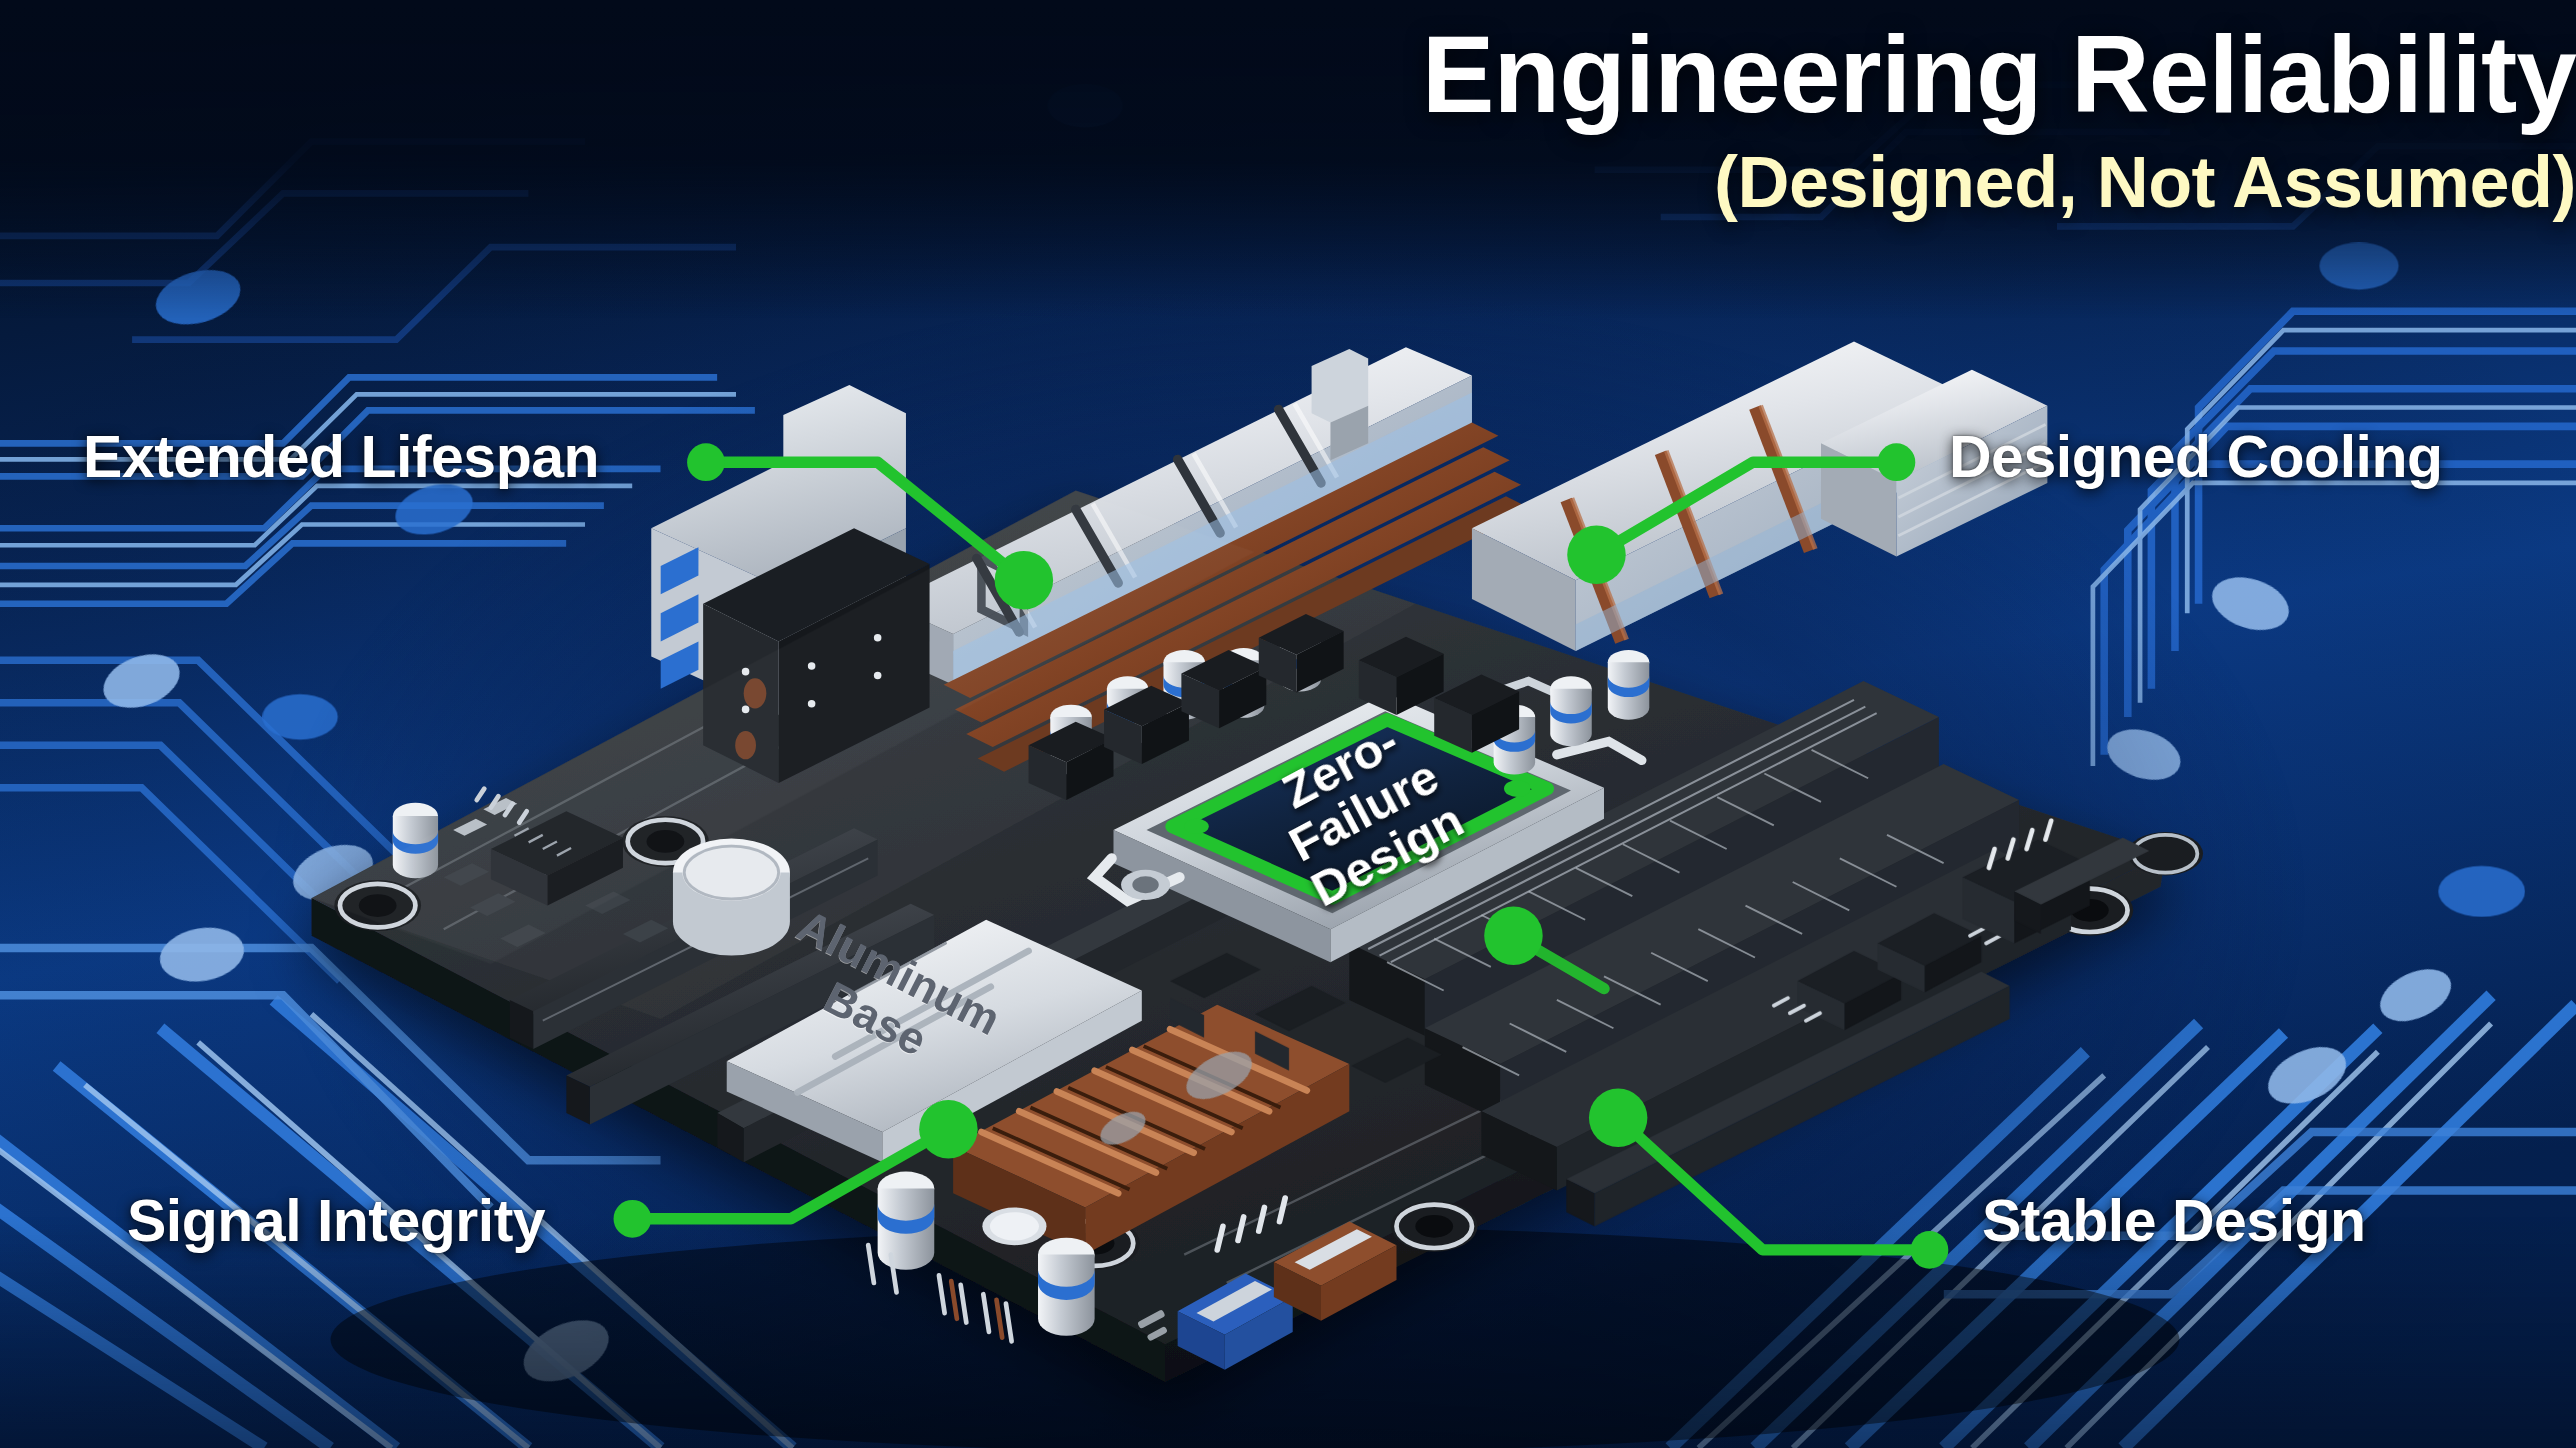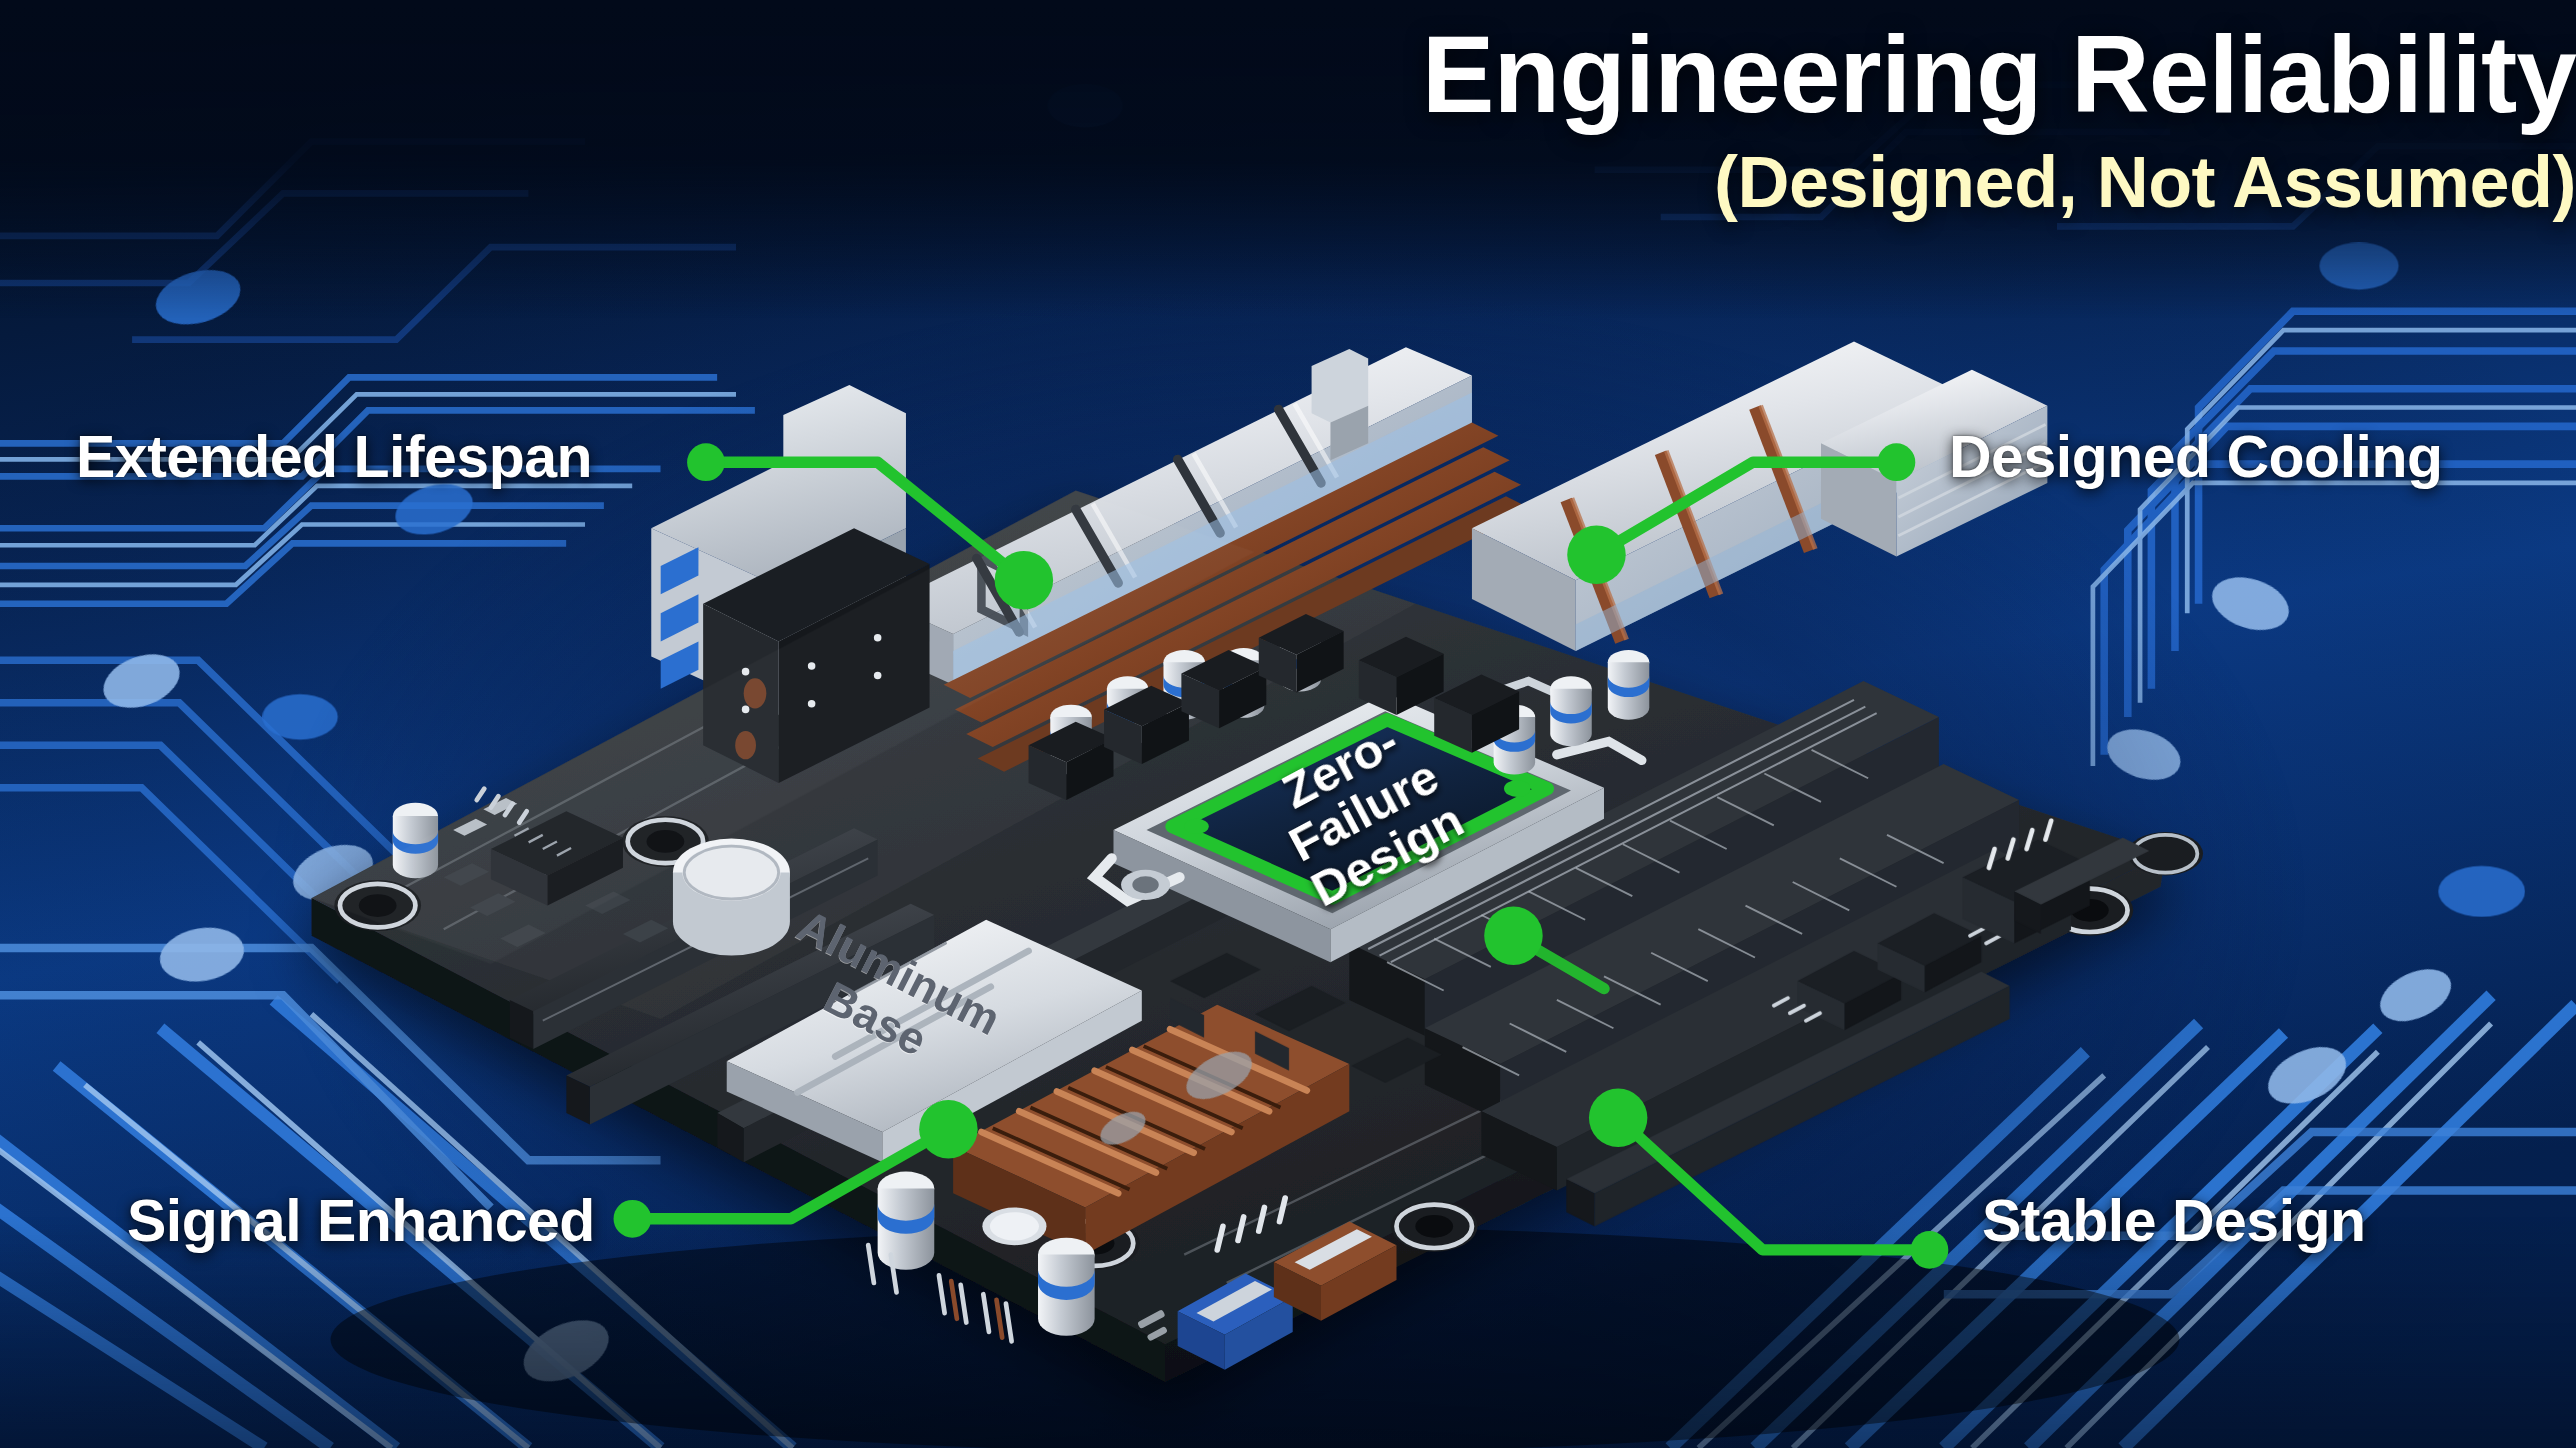--- a/index.html
+++ b/index.html
@@ -32,21 +32,21 @@
     font-size:72px; font-weight:bold; color:#fef9c3; letter-spacing:-0.5px;
     margin-top:5.7px; text-shadow:0 3.8px 17px rgba(0,0,0,.7);
   }
 
   
   .callout-label{
     position:absolute; z-index:45; color:#ffffff; font-size:59px; font-weight:bold;
     white-space:nowrap; text-shadow:0 2.8px 13.2px rgba(0,0,0,.85), 0 0 2.8px rgba(0,0,0,.6);
     letter-spacing:-0.5px;
   }
-  #label-extended-lifespan{ left:76px;  top:423px; }
+  #label-extended-lifespan{ left:83px;  top:423px; }
   #label-enhanced-cooling { left:1949px; top:423px; }
   #label-signal-integrity { left:127px;  top:1187px; }
   #label-stable-supply    { left:1982px; top:1187px; }
 
   
   #chip-text{
     position:absolute; left:1213px; top:736px; width:302px; z-index:36;
     transform:rotate(-28deg);
     text-align:center; color:#ffffff; font-weight:bold; font-size:49px; line-height:1.02;
     text-shadow:0 2.8px 7.5px rgba(0,0,0,.9);
@@ -781,17 +781,17 @@
     </g>
   </svg>
 
   <div id="title-block">
     <div id="main-title">Engineering Reliability</div>
     <div id="sub-title">(Designed, Not Assumed)</div>
   </div>
 
   <div class="callout-label" id="label-extended-lifespan">Extended Lifespan</div>
   <div class="callout-label" id="label-enhanced-cooling">Designed Cooling</div>
-  <div class="callout-label" id="label-signal-integrity">Signal Enhanced</div>
+  <div class="callout-label" id="label-signal-integrity">Signal Integrity</div>
   <div class="callout-label" id="label-stable-supply">Stable Design</div>
 
 </div>
 
 
 </body></html>

